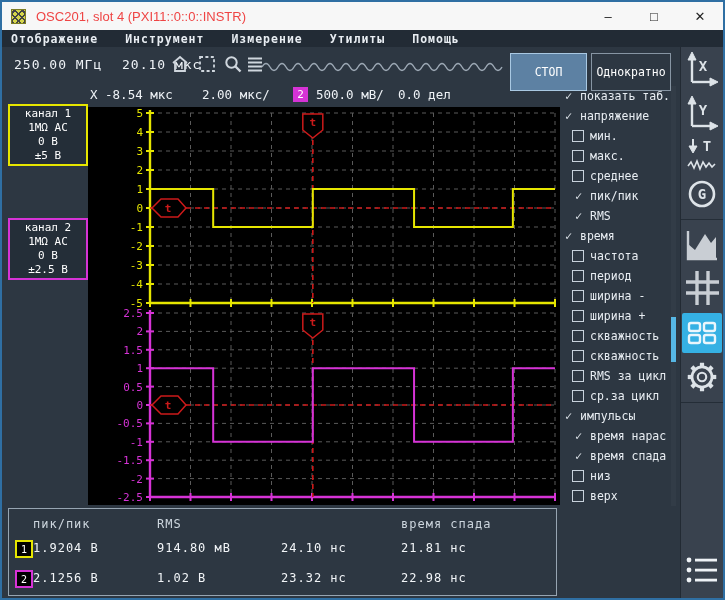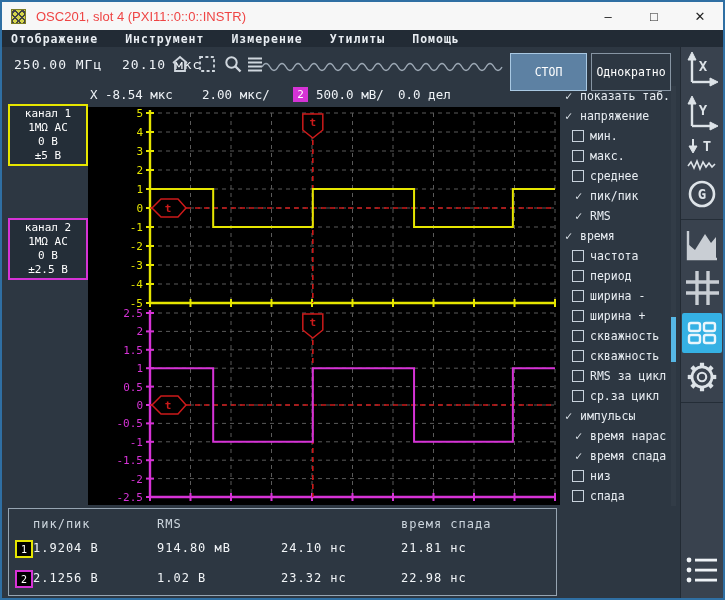--- a/index.html
+++ b/index.html
@@ -358,21 +358,21 @@
       <div class="mp-item indent">
         <span class="checkmark">✓</span>
         <span class="mp-label">время спада</span>
       </div>
       <div class="mp-item indent">
         <span class="checkbox"></span>
         <span class="mp-label">низ</span>
       </div>
       <div class="mp-item indent">
         <span class="checkbox"></span>
-        <span class="mp-label">спада</span>
+        <span class="mp-label">верх</span>
       </div>
     </div>
   <div class="scroll-track"></div>
   <div class="scroll-thumb"></div>
 
   <div class="mtable">
     <span class="th c0">пик/пик</span>
     <span class="th c1">RMS</span>
     <span class="th c3">время спада</span>
     <div id="table-rows">

